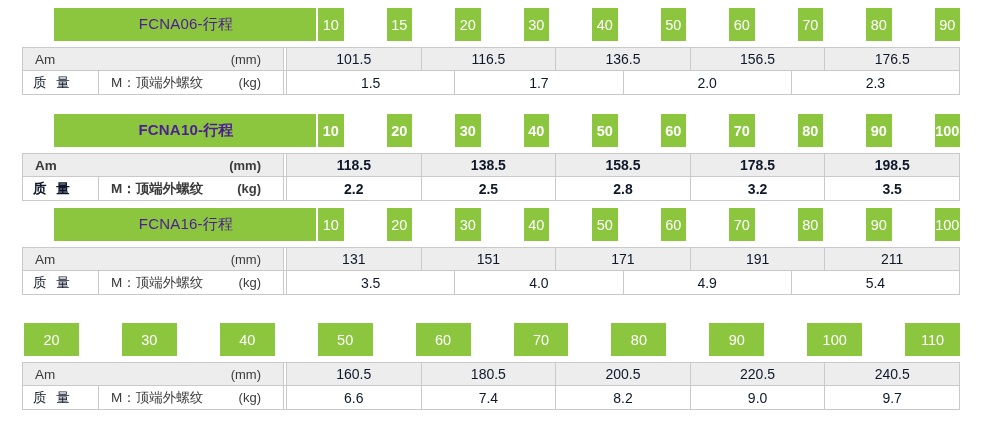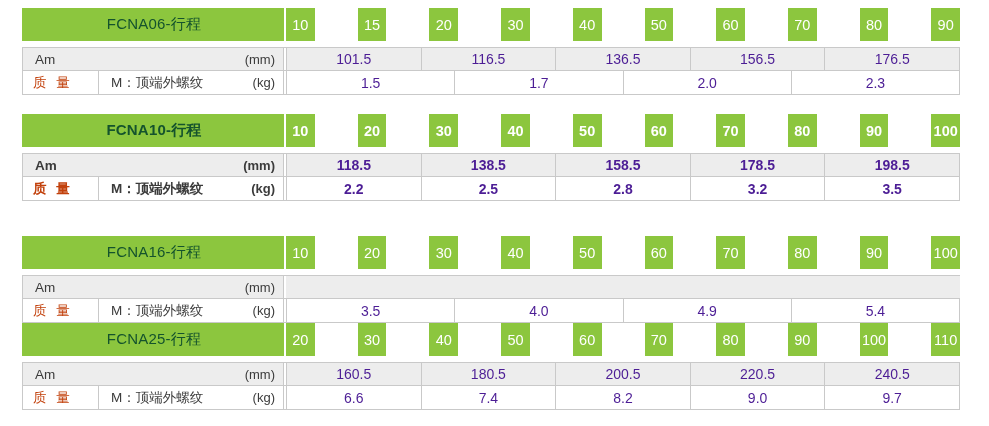--- a/index.html
+++ b/index.html
@@ -30,28 +30,29 @@
   
   .block-header {
     display: flex;
     height: 33px;
     width: 100%;
   }
   .hdr-title {
     width: 262px;
     flex: 0 0 262px;
     background: var(--green, #8cc63e);
-    color: #14532d;
+    color: #4c1d95;
     font-size: 15px;
     letter-spacing: 0.2px;
     display: flex;
     align-items: center;
     justify-content: center;
     box-sizing: border-box;
     padding-left: 2px;
+    margin-left: 32px;
   }
   .hdr-gap {
     width: 2px;
     flex: 0 0 2px;
     background: #ffffff;
   }
   .hdr-strokes {
     flex: 1 1 auto;
     display: flex;
     gap: 42px;
@@ -104,32 +105,32 @@
     border-right: 1px solid #c9c9c9;
   }
   .lbl-a {
     width: 76px;
     flex: 0 0 76px;
     display: flex;
     align-items: center;
     padding-left: 10px;
     box-sizing: border-box;
     font-size: 13.5px;
-    color: #c2410c;
+    color: #0f172a;
   }
   .lbl-a.split {
     border-right: 1px solid #c9c9c9;
     letter-spacing: 3px;
   }
   .lbl-b {
     flex: 1 1 auto;
     display: flex;
     align-items: center;
     justify-content: space-between;
-    padding: 0 8px 0 12px;
+    padding: 0 22px 0 12px;
     box-sizing: border-box;
     font-size: 13.5px;
     color: #3b3b3b;
   }
   .lbl-b.wide {
     padding-left: 0;
   }
   .unit {
     color: #3b3b3b;
     font-size: 13px;
@@ -145,21 +146,21 @@
     display: flex;
     box-sizing: border-box;
     border-right: 1px solid #c9c9c9;
   }
   .val-cell {
     flex: 1 1 0;
     display: flex;
     align-items: center;
     justify-content: center;
     font-size: 14px;
-    color: #4c1d95;
+    color: #0f172a;
     border-left: 1px solid #c9c9c9;
     box-sizing: border-box;
   }
   .val-cell:first-child {
     border-left: 1px solid #c9c9c9;
   }
 </style>
 </head>
 <body>
 
@@ -260,21 +261,21 @@
         <div class="val-gap"></div>
         <div class="val-zone">
           <div class="val-cell">2.2</div>
           <div class="val-cell">2.5</div>
           <div class="val-cell">2.8</div>
           <div class="val-cell">3.2</div>
           <div class="val-cell">3.5</div>
         </div>
       </div>
     </div>
-    <div class="spec-block" style="top: 236px; --green: #8cc63e;">
+    <div class="spec-block" style="top: 208px; --green: #8cc63e;">
       <div class="block-header">
         <div class="hdr-title">FCNA16-行程</div>
         <div class="hdr-gap"></div>
         <div class="hdr-strokes">
           <div class="hdr-stroke">10</div>
           <div class="hdr-stroke">20</div>
           <div class="hdr-stroke">30</div>
           <div class="hdr-stroke">40</div>
           <div class="hdr-stroke">50</div>
           <div class="hdr-stroke">60</div>
@@ -286,41 +287,47 @@
       </div>
       <div class="block-subgap"></div>
       <div class="data-row am">
         <div class="lbl-zone">
           <div class="lbl-b wide">
             <span style="padding-left: 12px;">Am</span>
             <span class="unit">(mm)</span>
           </div>
         </div>
         <div class="val-gap"></div>
+        <div class="val-zone">
+          <div class="val-cell">131</div>
+          <div class="val-cell">151</div>
+          <div class="val-cell">171</div>
+          <div class="val-cell">191</div>
+          <div class="val-cell">211</div>
+        </div>
       </div>
       <div class="data-row mass">
         <div class="lbl-zone">
           <div class="lbl-a split">质 量</div>
           <div class="lbl-b">
             <span>M：顶端外螺纹</span>
             <span class="unit">(kg)</span>
           </div>
         </div>
         <div class="val-gap"></div>
         <div class="val-zone">
           <div class="val-cell">3.5</div>
           <div class="val-cell">4.0</div>
           <div class="val-cell">4.9</div>
           <div class="val-cell">5.4</div>
         </div>
       </div>
     </div>
     <div class="spec-block" style="top: 323px; --green: #8cc63e;">
       <div class="block-header">
-        <div class="hdr-title">FCNA25-行程</div>
         <div class="hdr-gap"></div>
         <div class="hdr-strokes">
           <div class="hdr-stroke">20</div>
           <div class="hdr-stroke">30</div>
           <div class="hdr-stroke">40</div>
           <div class="hdr-stroke">50</div>
           <div class="hdr-stroke">60</div>
           <div class="hdr-stroke">70</div>
           <div class="hdr-stroke">80</div>
           <div class="hdr-stroke">90</div>

